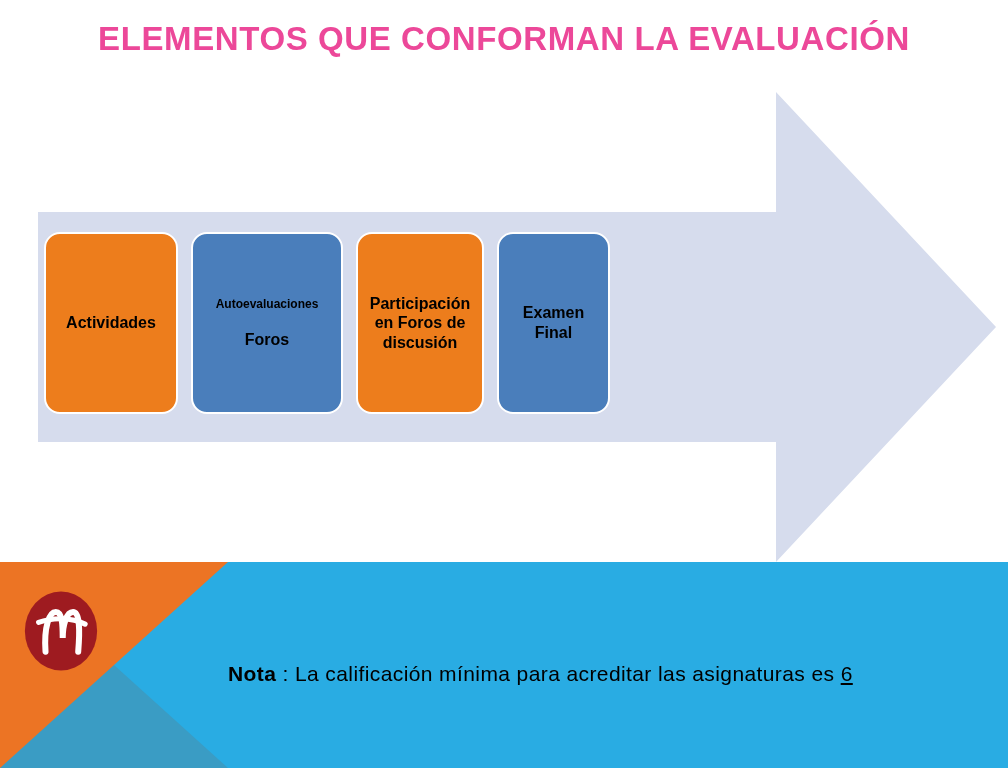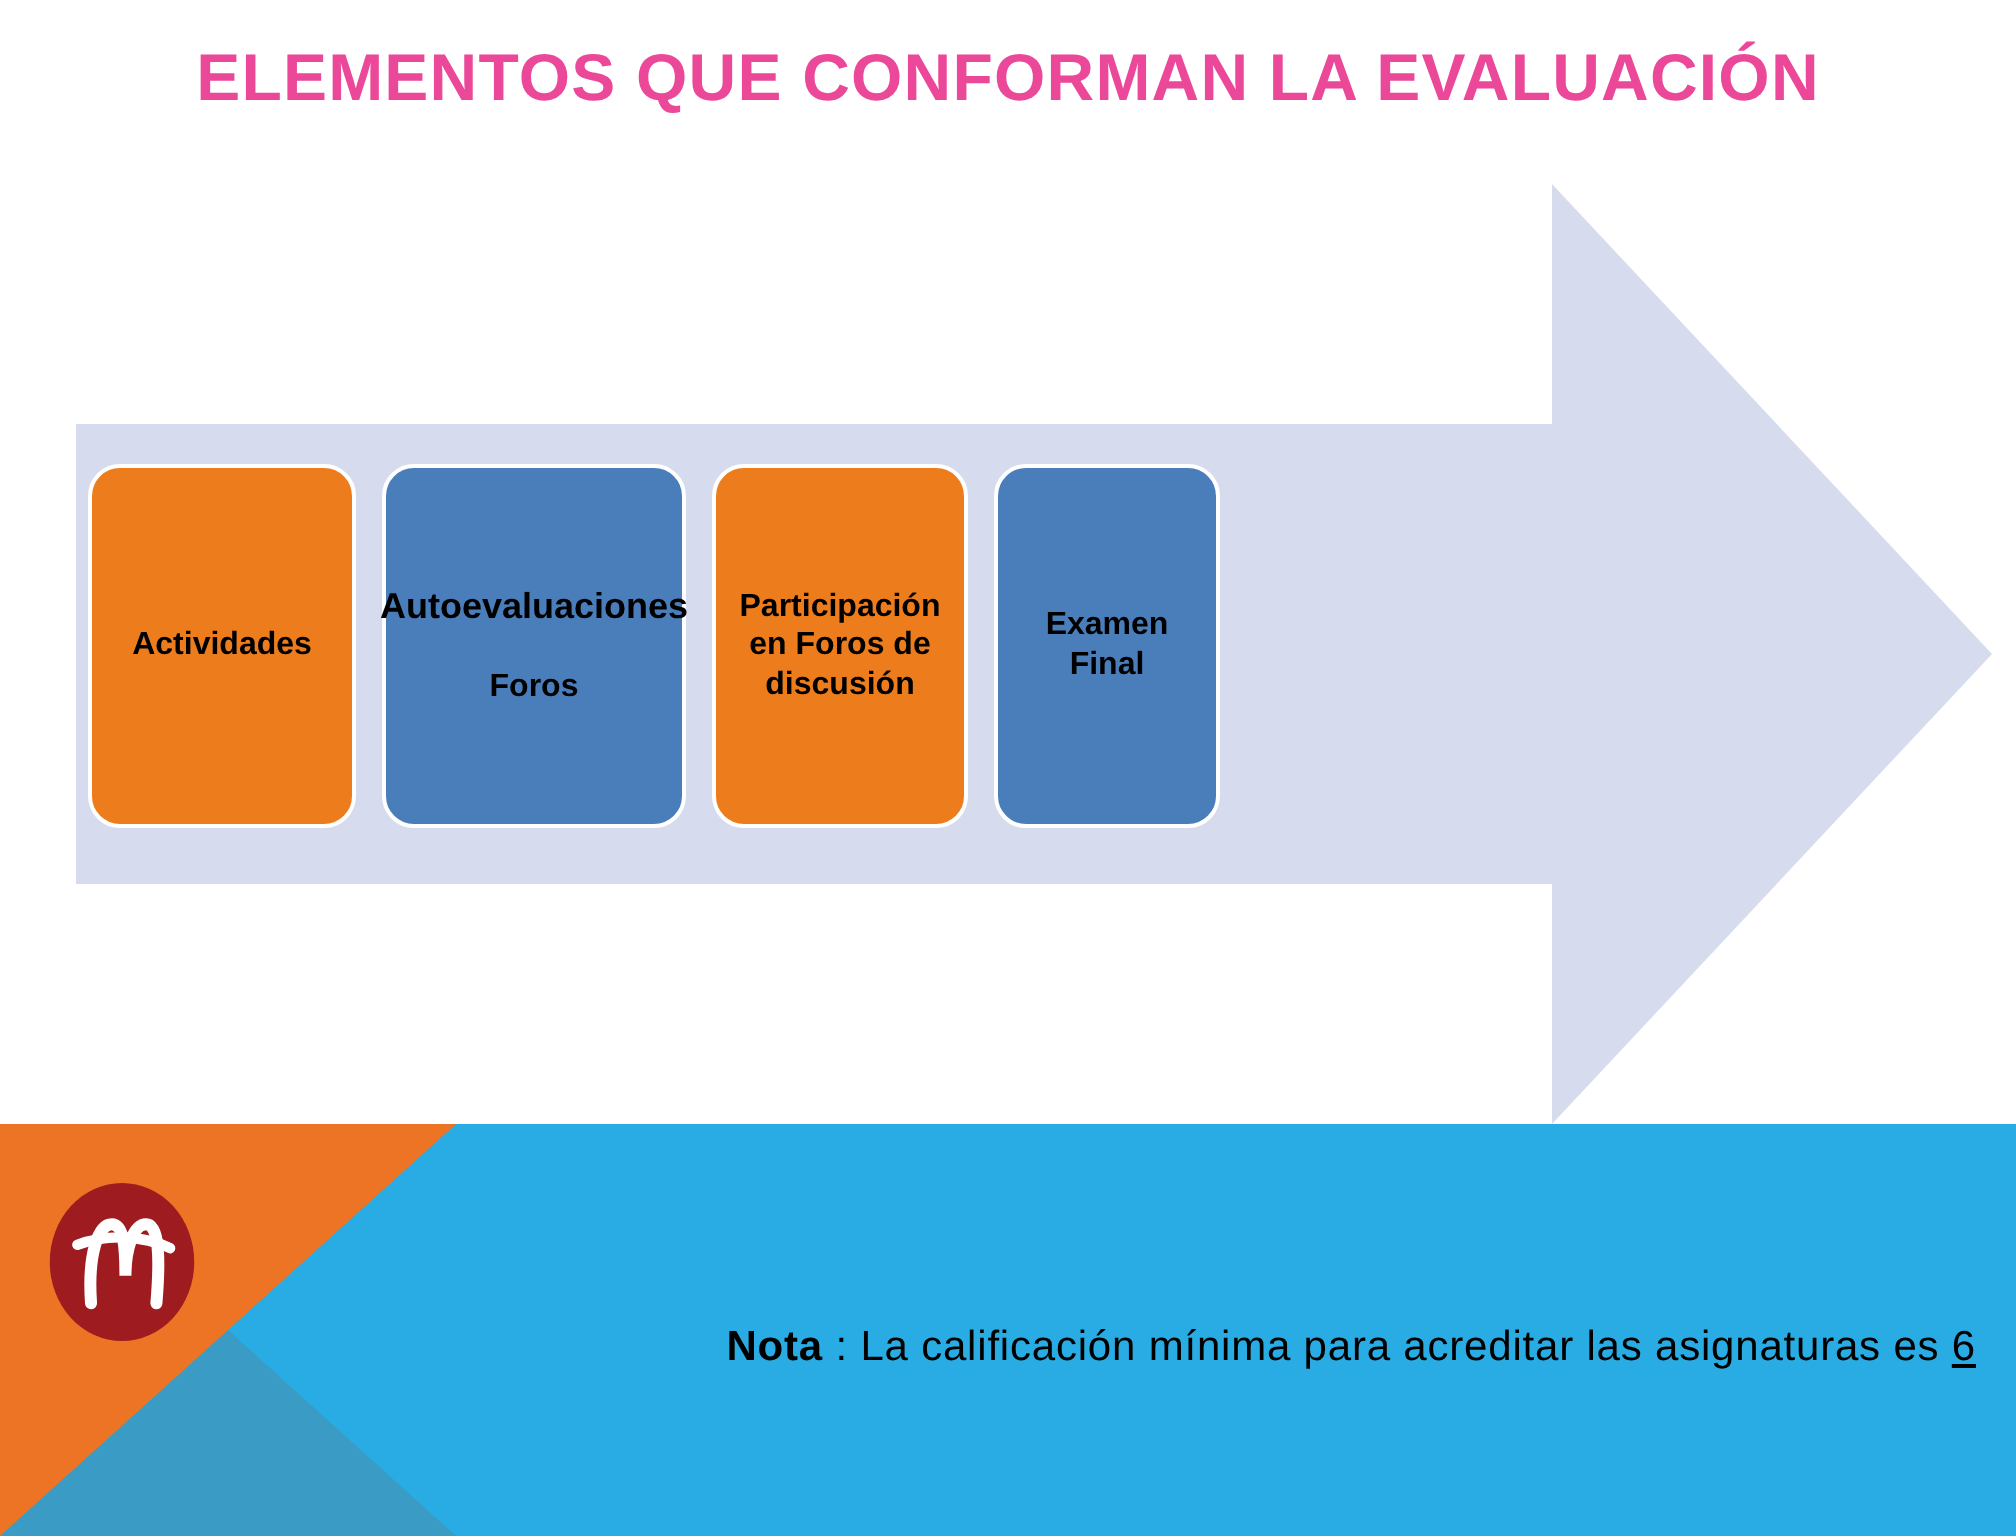--- a/index.html
+++ b/index.html
@@ -71,21 +71,21 @@
   .box-3 { width: 128px; }
   .box-4 { width: 130px; }
   .box-5 { width: 145px; }
   .box-6 { width: 113px; }
 
   .line-main {
     font-size: 16px;
     line-height: 1.22;
   }
   .line-small {
-    font-size: 18px;
+    font-size: 12px;
     line-height: 1.2;
     margin-bottom: 19px;
   }
 
   
   #bottom-band {
     position: absolute;
     left: 0;
     top: 562px;
     width: 1008px;
@@ -116,21 +116,21 @@
     left: 18px;
     top: 26px;
     width: 86px;
     height: 86px;
   }
   #note-line {
     position: absolute;
     left: 228px;
     top: 100px;
     width: 760px;
-    text-align: right;
+    text-align: left;
     font-size: 21px;
     color: #000000;
     letter-spacing: 0.4px;
   }
   #note-label { font-weight: bold; }
   #note-value { text-decoration: underline; font-weight: normal; }
 </style>
 </head>
 <body>
 

